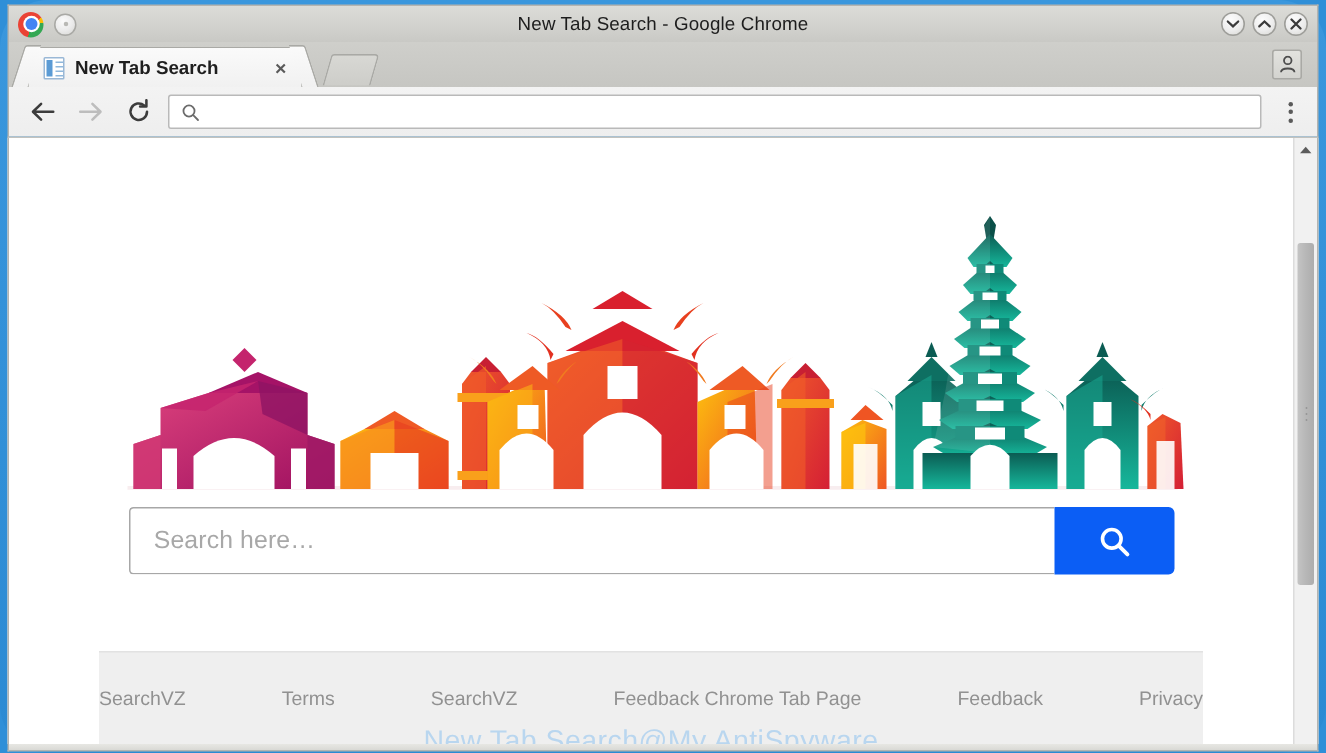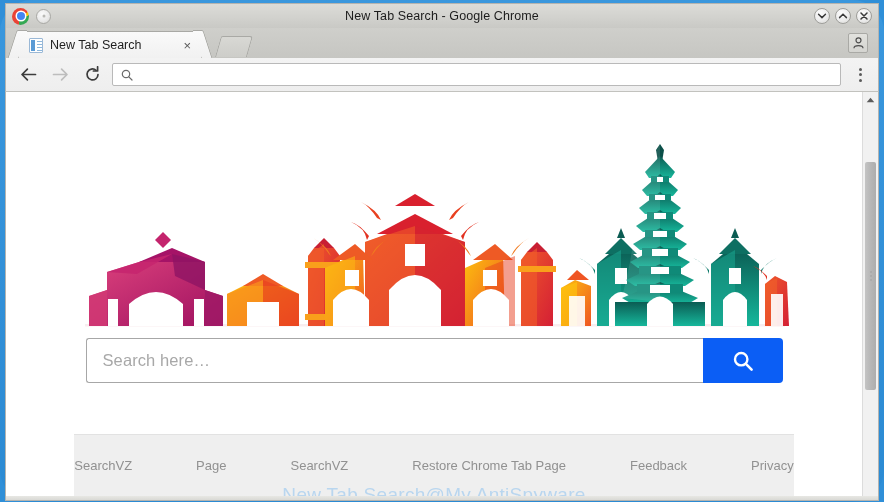--- a/index.html
+++ b/index.html
@@ -108,20 +108,21 @@
   
   .tabstrip {
     position: relative;
     height: 30px;
     background: linear-gradient(to bottom, #cfcfcb 0%, #c6c6c2 100%);
     border-left: 1px solid #b4b4b0;
     border-right: 1px solid #b4b4b0;
     display: flex;
     align-items: flex-end;
     padding-left: 12px;
+    font-weight: bold;
   }
   .tab {
     position: relative;
     height: 27px;
     width: 184px;
     background: linear-gradient(to bottom, #fafafa 0%, #f1f1f1 100%);
     border: 1px solid #a9a9a5;
     border-bottom: none;
     border-radius: 3px 3px 0 0;
     display: flex;
@@ -664,23 +665,23 @@
               <path d="M13.9 13.9 L19.6 19.6" fill="none" stroke="#ffffff" stroke-width="2.6" stroke-linecap="round"></path>
             </svg>
           </div>
         </div>
       </div>
 
       <div class="spacer"></div>
 
       <div class="footer">
         <a>SearchVZ</a>
-        <a>Page</a>
+        <a>Terms</a>
         <a>SearchVZ</a>
-        <a>Restore Chrome Tab Page</a>
+        <a>Feedback Chrome Tab Page</a>
         <a>Feedback</a>
         <a>Privacy</a>
         <div class="watermark">New Tab Search@My AntiSpyware</div>
       </div>
     </div>
 
     <div class="scrollbar">
       <div class="sb-arrow up">
         <svg width="9" height="6" viewBox="0 0 9 6">
           <path d="M4.5 0.8 L8.3 5.2 L0.7 5.2 Z" fill="#5c5c5c"></path>

